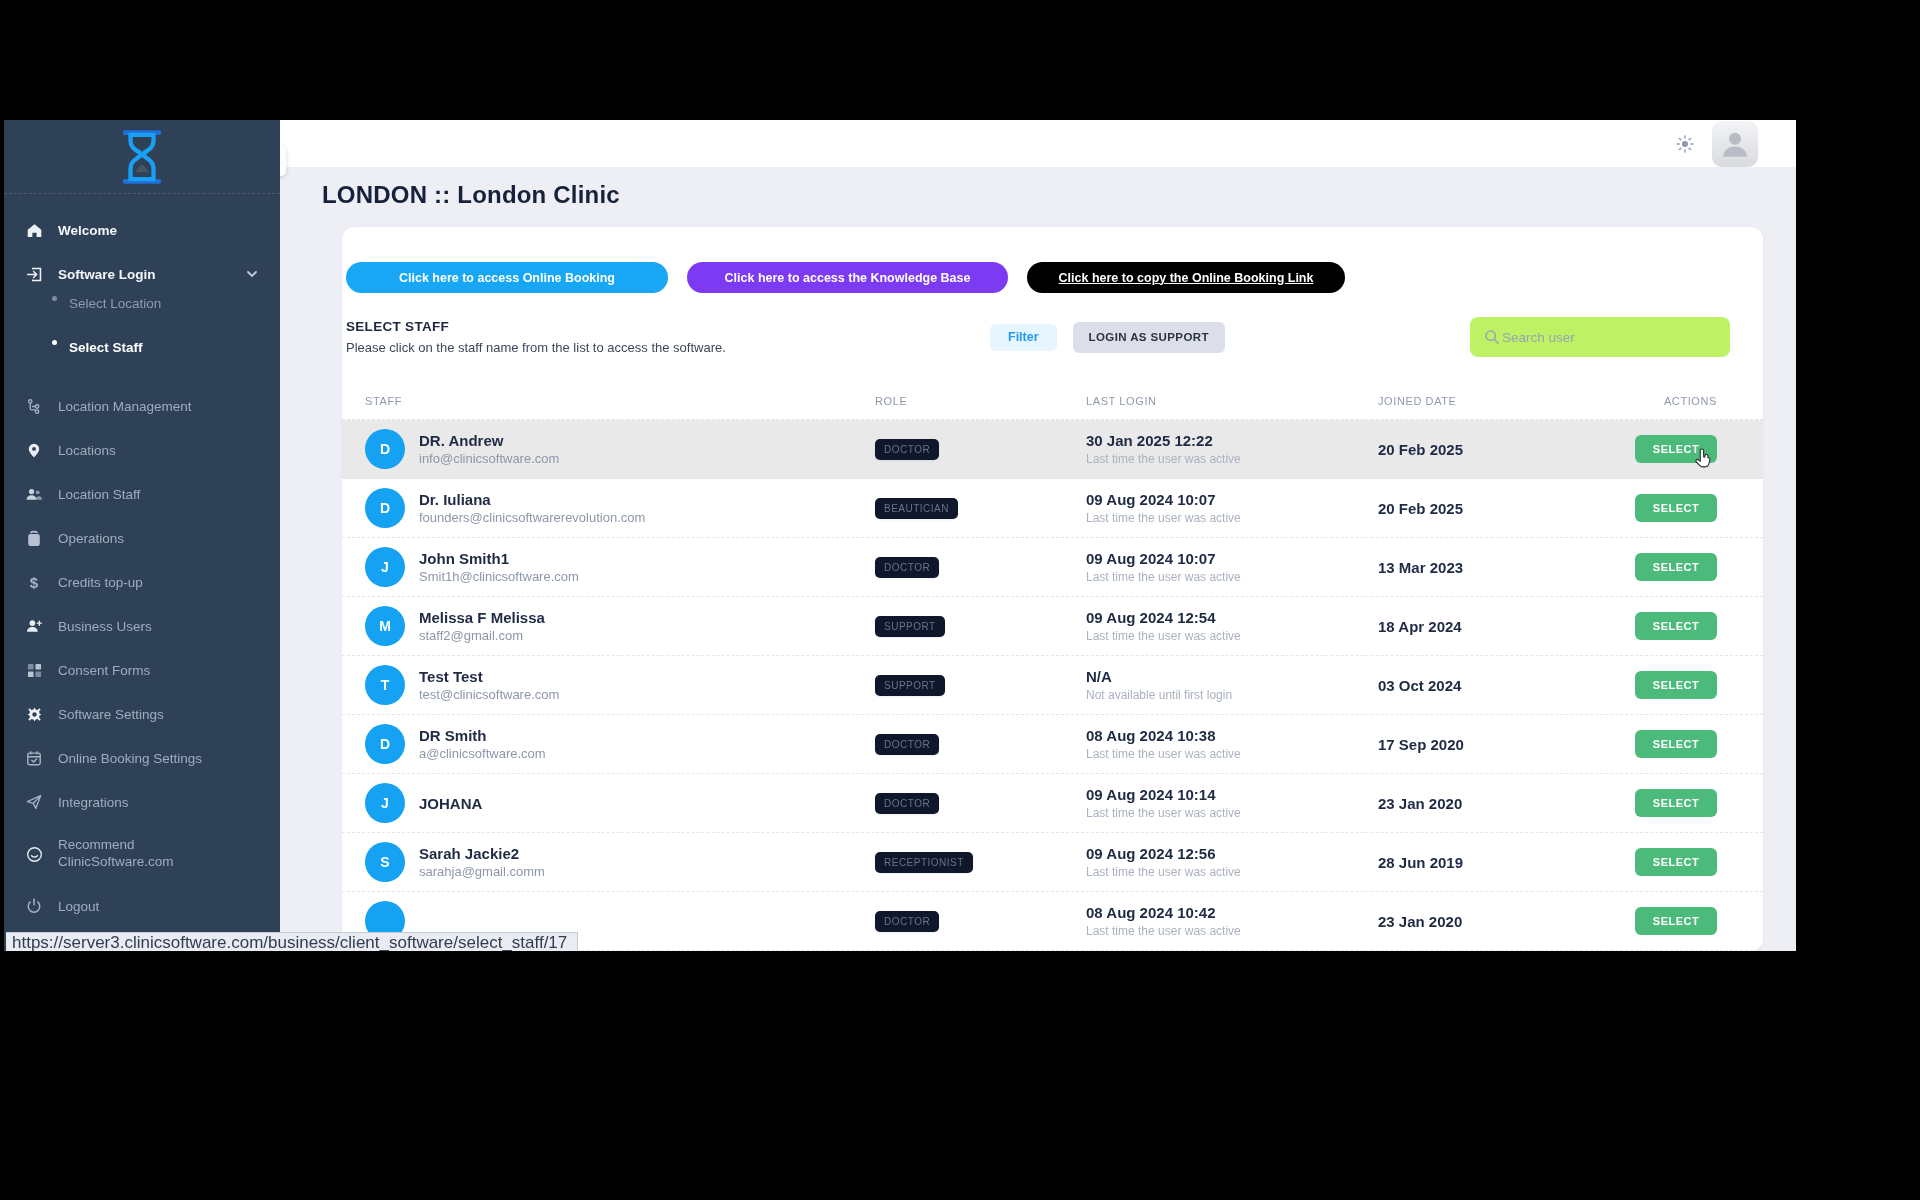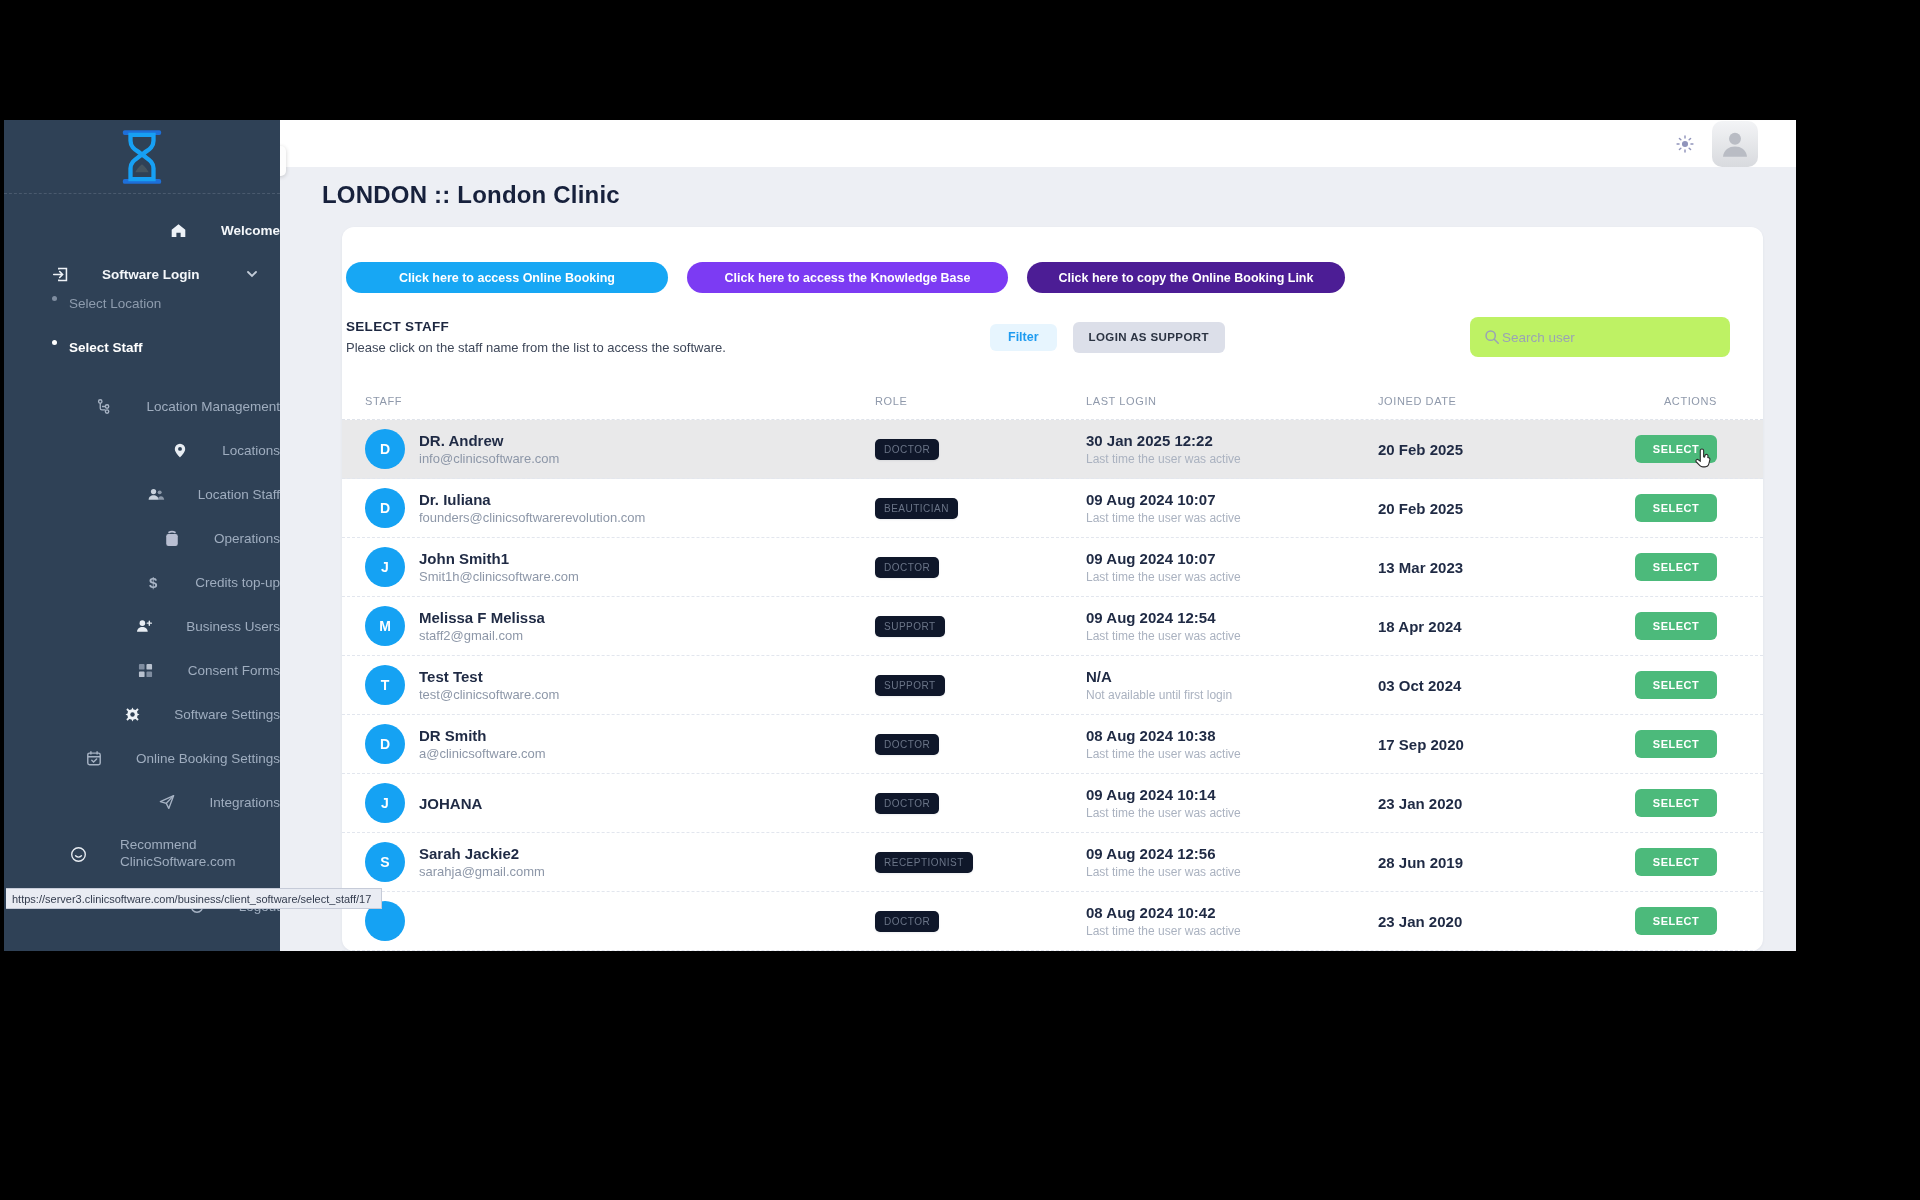--- a/index.html
+++ b/index.html
@@ -5,22 +5,22 @@
   html,body{margin:0;padding:0;}
   body{width:1920px;height:1200px;background:#000;position:relative;overflow:hidden;
        font-family:"Liberation Sans","DejaVu Sans",sans-serif;}
   .stage{position:absolute;left:4px;top:120px;width:1792px;height:831px;background:#edeff4;
          display:flex;overflow:hidden;}
   
   .sidebar{width:276px;min-width:276px;background:#2f4156;height:100%;position:relative;z-index:2;}
   .logo-wrap{height:73px;display:flex;align-items:center;justify-content:center;
              border-bottom:1px dashed #4a5a6e;}
   .nav{padding-top:14px;}
-  .nav-item{height:44px;display:flex;align-items:center;gap:32px;padding-left:46px;
-            color:#9fadbf;font-size:13.5px;cursor:pointer;justify-content:flex-end;}
+  .nav-item{height:44px;display:flex;align-items:center;gap:14px;padding-left:20px;
+            color:#9fadbf;font-size:13.5px;cursor:pointer;}
   .nav-item .ico{width:20px;display:flex;justify-content:center;align-items:center;}
   .nav-item.bright{color:#f4f7fa;font-weight:700;}
   .nav-item .chev{margin-left:auto;margin-right:22px;display:flex;}
   .sub-item{height:44px;display:flex;align-items:flex-start;gap:12px;padding-left:48px;
             color:#8e9cae;font-size:13.5px;cursor:pointer;}
   .sub-item .bullet{width:5px;height:5px;border-radius:50%;background:#7f8da0;}
   .sub-item.active{color:#ffffff;font-weight:700;}
   .sub-item.active .bullet{background:#ffffff;}
   .nav-item.two-line{height:60px;}
   .nav-item.two-line .lbl{width:160px;line-height:1.25;}
@@ -37,21 +37,21 @@
   .content{padding:14px 33px 0 42px;flex:1;display:flex;flex-direction:column;}
   .page-title{font-size:24px;font-weight:700;color:#17213c;letter-spacing:.2px;}
   
   .card{margin:18px 0 0 20px;background:#ffffff;border-radius:12px;flex:1;
         box-shadow:0 1px 3px rgba(40,50,80,.06);padding:35px 0 0 0;position:relative;}
   .btn-row{display:flex;gap:19px;margin-left:4px;}
   .pill-btn{height:31px;border:none;border-radius:16px;color:#fff;font-weight:700;font-size:12.5px;
         font-family:inherit;cursor:pointer;padding:0 10px;}
   .pill-btn.b1{width:322px;background:#17a7f4;}
   .pill-btn.b2{width:321px;background:#7c3bf3;}
-  .pill-btn.b3{width:318px;background:#4c1d95;}
+  .pill-btn.b3{width:318px;background:#000000;text-decoration:underline;}
   .staff-bar{display:flex;align-items:center;margin-top:24px;padding-left:4px;padding-right:33px;}
   .staff-head{width:644px;}
   .staff-head h2{margin:0;font-size:13.5px;font-weight:700;color:#1d2740;letter-spacing:.3px;}
   .staff-head p{margin:6px 0 0 0;font-size:13px;color:#3e4759;}
   .chip-filter{height:27px;padding:0 18px;border:none;border-radius:6px;background:#e7f5fe;
         color:#1e9bf0;font-size:12.5px;font-weight:700;font-family:inherit;cursor:pointer;}
   .chip-support{height:31px;margin-left:16px;padding:0 16px;border:none;border-radius:6px;
         background:#dcdfe9;color:#2b3342;font-size:11.5px;font-weight:700;letter-spacing:.4px;
         font-family:inherit;cursor:pointer;}
   .search-box{margin-left:auto;width:260px;height:40px;background:#bef264;border-radius:8px;
@@ -79,23 +79,23 @@
         font-weight:400;color:#6a7487;letter-spacing:.5px;box-shadow:0 1px 2px rgba(30,40,70,.08);}
   .dt{font-size:15px;font-weight:700;color:#1f2a44;}
   .note{font-size:12px;color:#aab2c0;margin-top:3px;}
   .joined{font-size:15px;font-weight:700;color:#1f2a44;}
   .cell-actions{display:flex;justify-content:flex-end;position:relative;}
   .select-btn{width:82px;height:28px;border:none;border-radius:6px;background:#4cba7b;color:#fff;
         font-size:11px;font-weight:700;letter-spacing:.5px;font-family:inherit;cursor:pointer;}
   .cursor-icon{display:none;position:absolute;right:2px;top:12px;}
   .trow.hl .cursor-icon{display:block;}
   
-  .url-tip{position:absolute;left:2px;top:768px;height:19px;background:#e9ecf3;
+  .url-tip{position:absolute;left:2px;top:812px;height:19px;background:#e9ecf3;
         border:1px solid #c6cbd8;border-left:none;display:flex;align-items:center;
-        padding:0 10px 0 6px;font-size:11px;color:#333c4e;z-index:9;white-space:nowrap;}
+        padding:0 10px 0 6px;font-size:17px;color:#333c4e;z-index:9;white-space:nowrap;}
 </style>
 </head>
 <body>
 
 <div class="stage">
 
   <aside class="sidebar">
     <div class="logo-wrap">
       <svg width="46" height="56" viewBox="0 0 48 58">
         <rect x="4" y="1" width="40" height="5" rx="2" fill="#1e6fd9"></rect>

